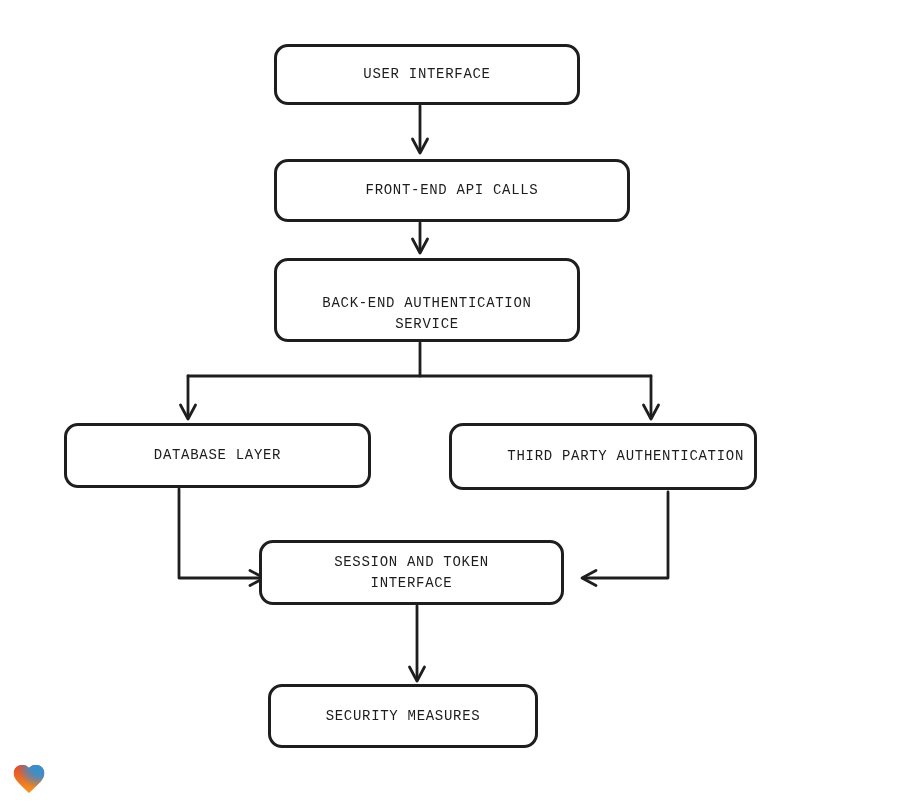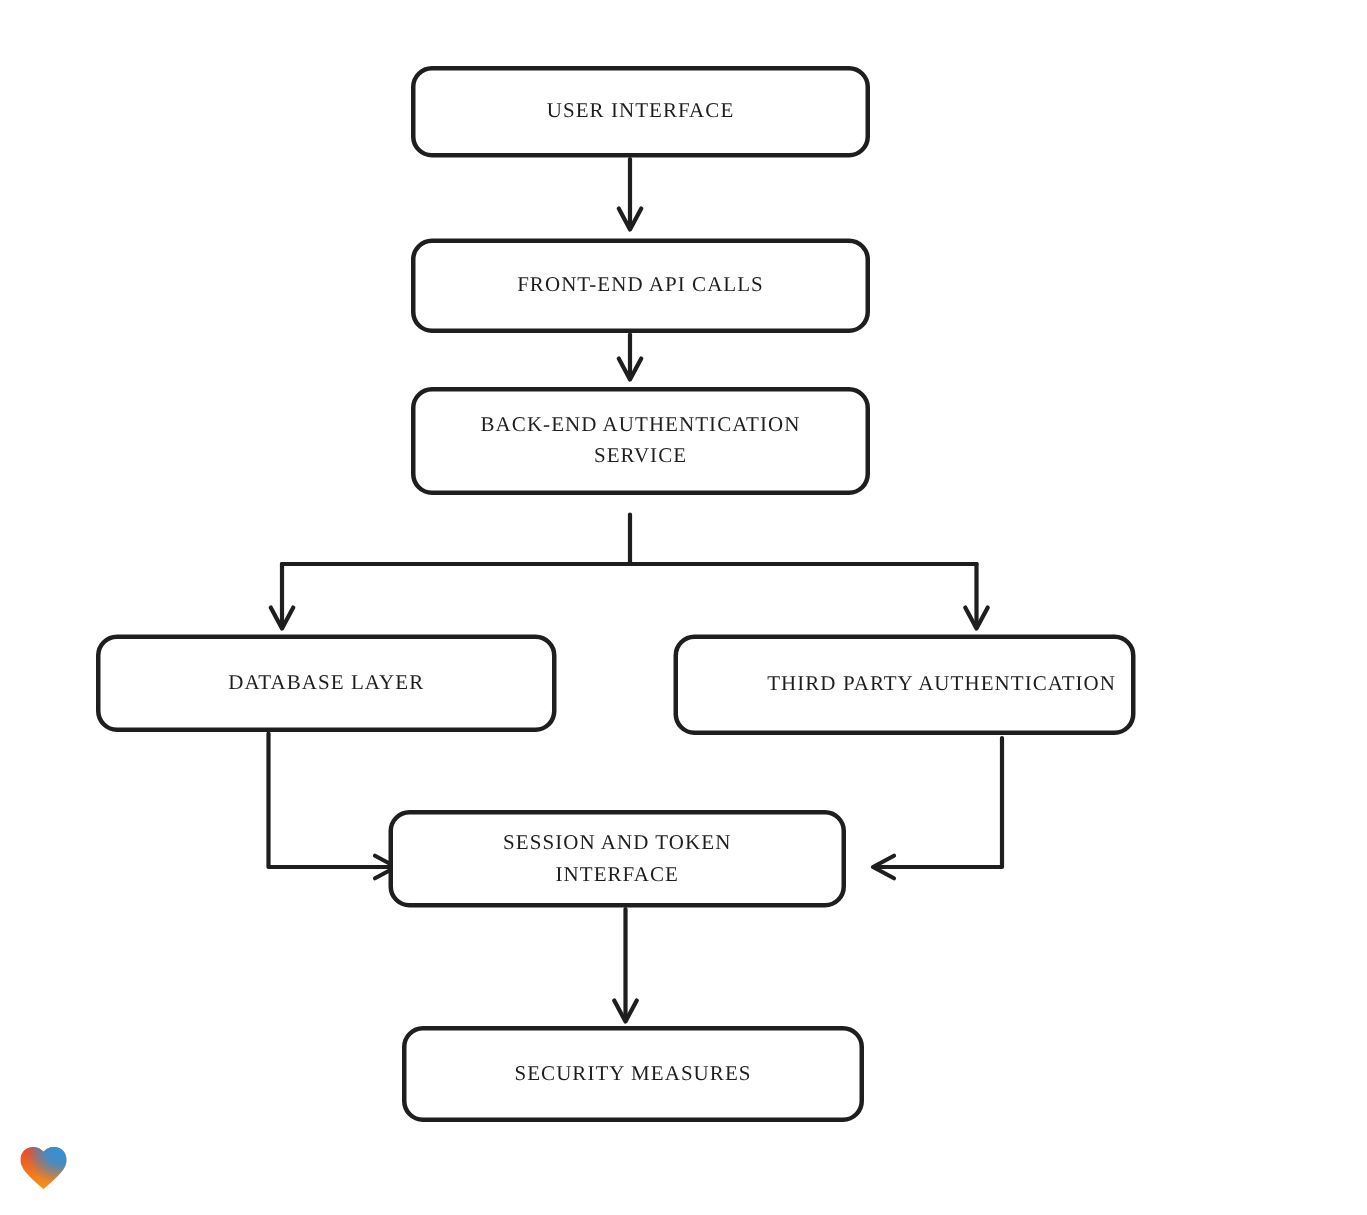--- a/index.html
+++ b/index.html
@@ -6,21 +6,21 @@
     margin: 0;
     padding: 0;
     background: #ffffff;
   }
   .canvas {
     position: relative;
     width: 911px;
     height: 810px;
     background: #ffffff;
     overflow: hidden;
-    font-family: Liberation Serif, serif;
+    font-family: Liberation Mono, monospace;
   }
   .edges {
     position: absolute;
     left: 0;
     top: 0;
     width: 911px;
     height: 810px;
   }
   .edges path {
     stroke: #1e1e1e;
@@ -104,43 +104,43 @@
     <g>
       <path d="M417 606 L417 679"></path>
       <path d="M409.5 667 L417 681 L424.5 667"></path>
     </g>
   </svg>
 
   <div class="node" style="left:274px; top:44px; width:306px; height:61px;">
     <span class="line">USER INTERFACE</span>
   </div>
 
-  <div class="node" style="left:274px; top:159px; width:306px; height:63px;">
+  <div class="node" style="left:274px; top:159px; width:356px; height:63px;">
     <span class="line">FRONT-END API CALLS</span>
   </div>
 
-  <div class="node" style="left:274px; top:258px; width:306px; height:72px;">
+  <div class="node" style="left:274px; top:258px; width:306px; height:84px;justify-content:flex-end;">
     <span class="line">BACK-END AUTHENTICATION</span>
     <span class="line">SERVICE</span>
   </div>
 
   <div class="node" style="left:64px; top:423px; width:307px; height:65px;text-align:center;">
     <span class="line">DATABASE LAYER</span>
   </div>
 
   <div class="node" style="left:449px; top:423px; width:308px; height:67px;align-items:flex-end;">
     <span class="line">THIRD PARTY AUTHENTICATION</span>
   </div>
 
   <div class="node" style="left:259px; top:540px; width:305px; height:65px;">
     <span class="line">SESSION AND TOKEN</span>
     <span class="line">INTERFACE</span>
   </div>
 
-  <div class="node" style="left:268px; top:684px; width:308px; height:64px;">
+  <div class="node" style="left:268px; top:684px; width:270px; height:64px;">
     <span class="line">SECURITY MEASURES</span>
   </div>
 
   <svg class="logo" viewBox="0 0 24 24" xmlns="http://www.w3.org/2000/svg">
     <defs>
       <clipPath id="heartClip">
         <path d="M12 21.35l-1.45-1.32C5.4 15.36 2 12.28 2 8.5 2 5.42 4.42 3 7.5 3c1.74 0 3.41.81 4.5 2.09C13.09 3.81 14.76 3 16.5 3 19.58 3 22 5.42 22 8.5c0 3.78-3.4 6.86-8.55 11.54L12 21.35z"></path>
       </clipPath>
       <linearGradient id="baseGrad" x1="0" y1="0" x2="0" y2="1">
         <stop offset="0" stop-color="#e8392d"></stop>

